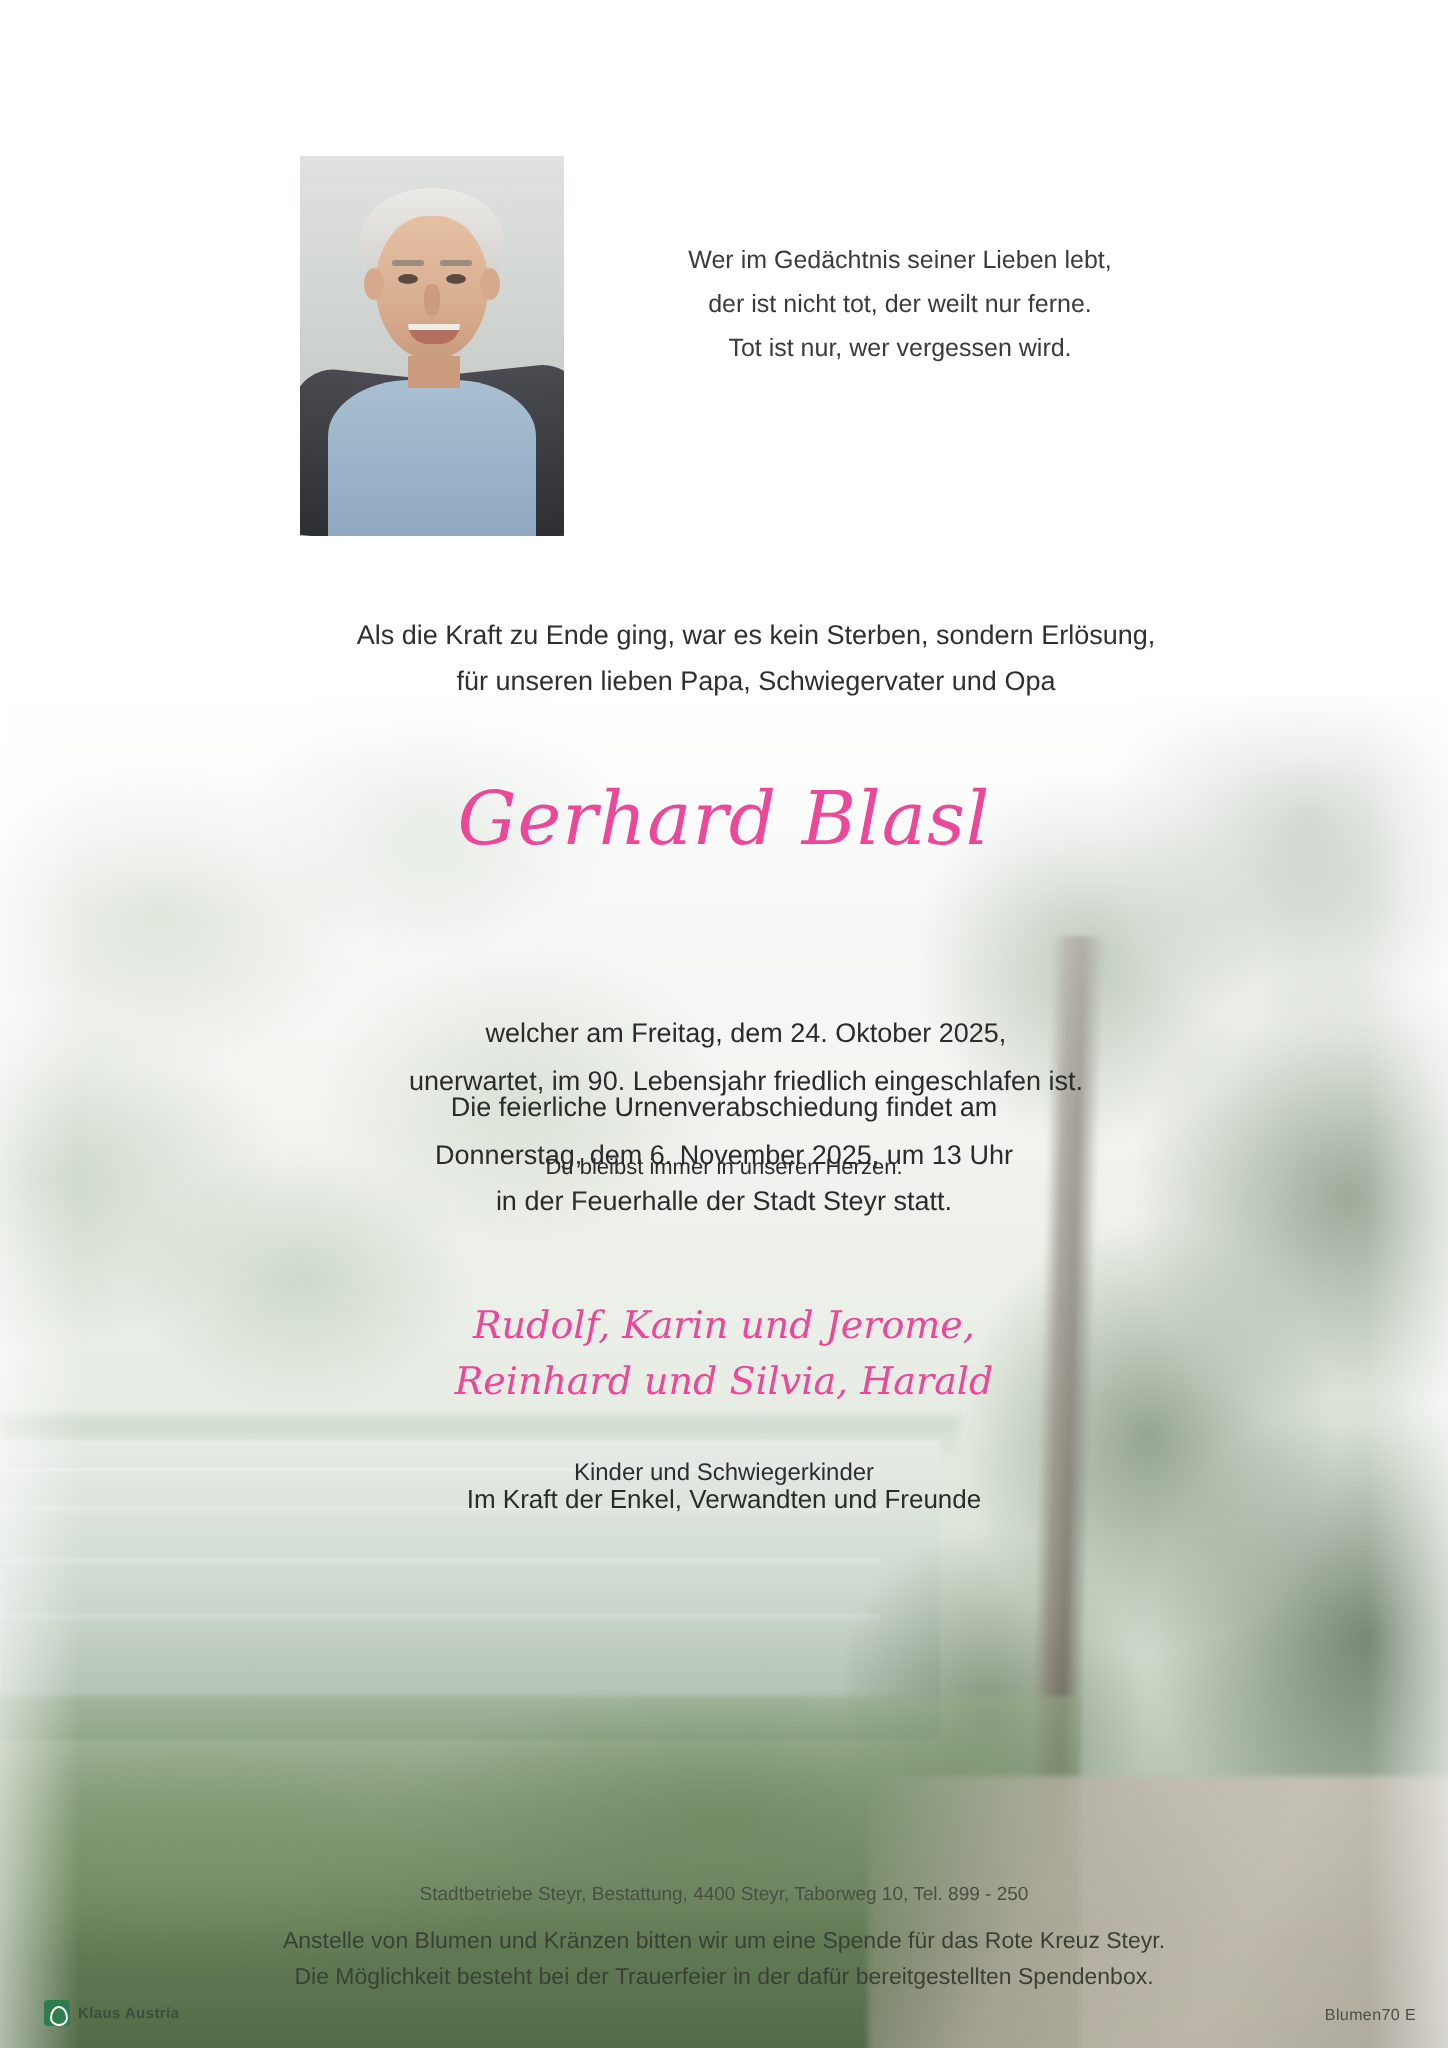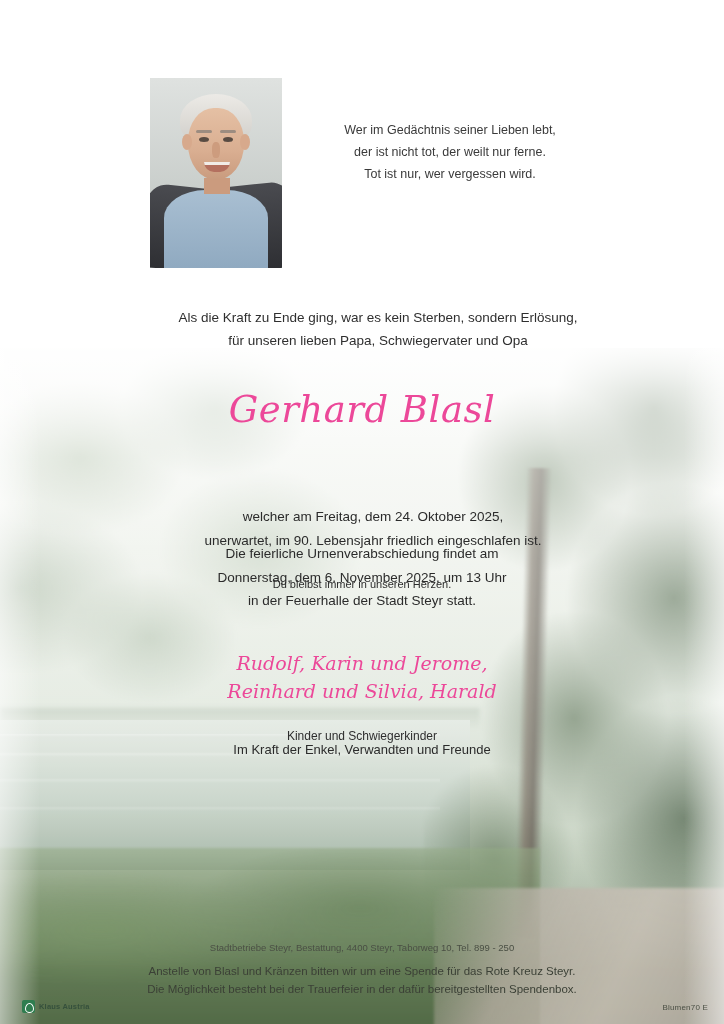--- a/index.html
+++ b/index.html
@@ -413,21 +413,21 @@
   <div class="text died">welcher am Freitag, dem 24. Oktober 2025,
 unerwartet, im 90. Lebensjahr friedlich eingeschlafen ist.</div>
   <div class="text ceremony">Die feierliche Urnenverabschiedung findet am
 Donnerstag, dem 6. November 2025, um 13 Uhr
 in der Feuerhalle der Stadt Steyr statt.</div>
   <div class="text farewell">Du bleibst immer in unseren Herzen.</div>
   <div class="text family">Rudolf, Karin und Jerome,
 Reinhard und Silvia, Harald</div>
   <div class="text family-note">Kinder und Schwiegerkinder</div>
   <div class="text relatives">Im Kraft der Enkel, Verwandten und Freunde</div>
-  <div class="text donation">Anstelle von Blasl und Kränzen bitten wir um eine Spende für das Rote Kreuz Steyr.
+  <div class="text donation">Anstelle von Blumen und Kränzen bitten wir um eine Spende für das Rote Kreuz Steyr.
 Die Möglichkeit besteht bei der Trauerfeier in der dafür bereitgestellten Spendenbox.</div>
   <div class="text undertaker">Stadtbetriebe Steyr, Bestattung, 4400 Steyr, Taborweg 10, Tel. 899 - 250</div>
 
   <div class="logo">
     <span class="mark"></span>
     <span class="mark-text">Klaus Austria</span>
   </div>
   <div class="code">Blumen70 E</div>
 
 </div>

